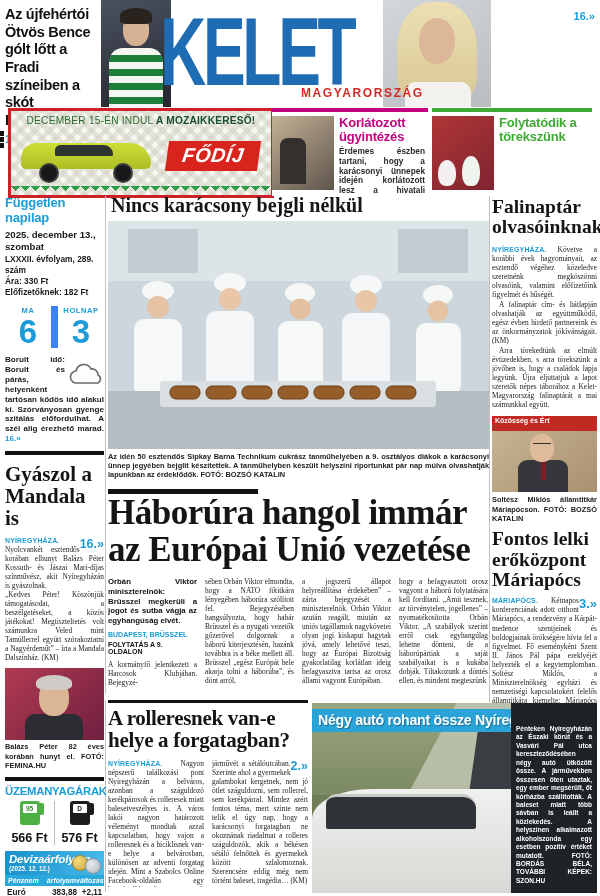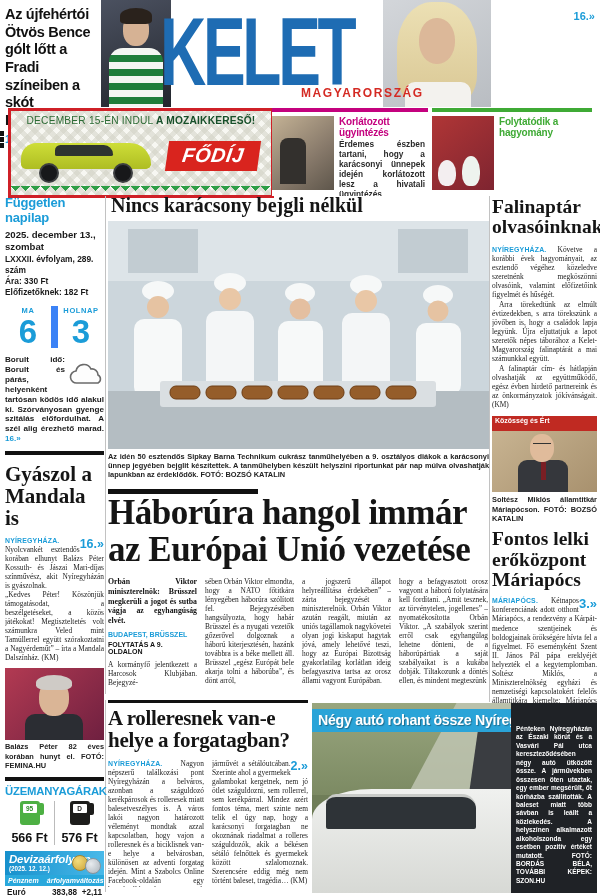--- a/index.html
+++ b/index.html
@@ -55,21 +55,21 @@
   .tbox1{left:272px;top:108px;width:156px;height:84px;border-top:4px solid #c4017e;}
   .tbox2{left:432px;top:108px;width:160px;height:84px;border-top:4px solid #3faa35;}
   .tbox .row{display:flex;gap:5px;padding-top:4px;}
   .tphoto{width:62px;height:74px;flex:none;}
   .tphoto.office{background:linear-gradient(140deg,#c4b295,#87796a 60%,#5e564b);position:relative;}
   .tphoto.office:after{content:"";position:absolute;left:8px;top:22px;width:26px;height:46px;border-radius:8px 8px 0 0;background:#33302d;}
   .tphoto.dance{background:linear-gradient(140deg,#b03636,#7e2430);position:relative;}
   .tphoto.dance:before{content:"";position:absolute;left:6px;bottom:4px;width:18px;height:26px;border-radius:50% 50% 40% 40%;background:#f3eef0;}
   .tphoto.dance:after{content:"";position:absolute;left:30px;bottom:4px;width:18px;height:30px;border-radius:50% 50% 40% 40%;background:#eef3ee;}
   .ttext{flex:1;padding-right:3px;}
-  .ttitle{font-weight:bold;font-size:10px;letter-spacing:-.2px;line-height:1.1;margin-bottom:2px;}
+  .ttitle{font-weight:bold;font-size:13px;letter-spacing:-.2px;line-height:1.1;margin-bottom:2px;}
   .tbox1 .ttitle{color:#c4017e;} .tbox2 .ttitle{color:#3faa35;}
   .tbody{font-size:8.3px;font-weight:bold;line-height:1.2;color:#2a2a2a;text-align:justify;}
   .tbody b{color:#111;}
 
   
   .vrule{background:#c2c2c2;width:1px;}
   .hrule-bk{background:#111;height:4px;}
 
   
   .col-left{left:5px;top:195px;width:99px;}
@@ -116,21 +116,21 @@
 
   
   .col-mid{left:108px;top:195px;width:381px;}
   .bejgli-t{font-size:20px;padding-left:3px;}
   .photo-bakery{margin-top:5px;width:381px;height:228px;background:#cdd7dd;position:relative;overflow:hidden;}
   .bejgli-cap{margin-top:3px;}
   .mid-rule{margin-top:9px;width:150px;height:5px;background:#111;}
   .main-hl{margin-top:0;font-size:35px;letter-spacing:-.5px;line-height:1.08;}
   .main-cols{margin-top:8px;display:flex;gap:8px;height:112px;overflow:hidden;}
   .mc{width:89px;flex:none;}
-  .lead{font-weight:bold;font-size:7.8px;line-height:1.25;font-family:Liberation Serif, serif;color:#111;text-align:justify;}
+  .lead{font-weight:bold;font-size:7.8px;line-height:1.25;font-family:Liberation Sans, sans-serif;color:#111;text-align:justify;}
   .dateline{color:#1b9cd8;font-weight:bold;font-size:7px;margin-top:5px;}
   .contin{font-weight:bold;font-size:7px;margin-top:3px;color:#111;}
   .mc .body-txt{margin-top:5px;}
   .mc2 .body-txt{margin-top:0;}
 
   
   .col-right{left:492px;top:197px;width:105px;}
   .fal-t{font-size:19.5px;}
   .fal-b{margin-top:7px;}
   .fal-b p{margin:0 0 1px;text-indent:0;}
@@ -226,21 +226,21 @@
         <div class="ttitle">Korlátozott ügyintézés</div>
         <div class="tbody"><span>Érdemes észben tartani, hogy a karácsonyi ünnepek idején korlátozott lesz a hivatali ügyintézés vármegyénkben is. </span></div>
       </div>
     </div>
   </div>
 
   <div class="abs tbox tbox2">
     <div class="row">
       <div class="tphoto dance"></div>
       <div class="ttext">
-        <div class="ttitle">Folytatódik a hagyomány</div>
+        <div class="ttitle">Folytatódik a törekszünk</div>
       </div>
     </div>
   </div>
 
   <div class="abs vrule" style="left:105px;top:196px;height:498px;"></div>
   <div class="abs vrule" style="left:105px;top:700px;height:192px;"></div>
   <div class="abs vrule" style="left:489px;top:196px;height:506px;"></div>
 
   <div class="abs col-left">
     <div class="tagline">Független napilap</div>
@@ -383,22 +383,22 @@
       <div class="mc mc2">
           <div class="body-txt">hogy a befagyasztott orosz vagyont a háború folytatására kell fordítani. „Amit tesznek, az törvénytelen, jogellenes” – nyomatékosította Orbán Viktor. „A szabályok szerint erről csak egyhangúlag lehetne dönteni, de a háborúpártiak a saját szabályaikat is a kukába dobják. Tiltakozunk a döntés ellen, és mindent megteszünk</div>
         </div>
     </div>
   </div>
 
   <div class="abs col-right">
     <div class="hl fal-t">Falinaptár olvasóinknak</div>
     <div class="body-txt fal-b">
       <p><span class="tag">NYÍREGYHÁZA.</span><span> Követve a korábbi évek hagyományait, az esztendő végéhez közeledve szeretnénk megköszönni olvasóink, valamint előfizetőink figyelmét és hűségét.</span></p>
+      <p class="ind">A falinaptár cím- és hátlapján olvashatják az együttműködő, egész évben hirdető partnereink és az önkormányzatok jókívánságait. (KM)</p>
       <p class="ind">Arra törekedtünk az elmúlt évtizedekben, s arra törekszünk a jövőben is, hogy a családok lapja legyünk. Újra eljuttatjuk a lapot szeretők népes táborához a Kelet-Magyarország falinaptárát a mai számunkkal együtt.</p>
-      <p class="ind">A falinaptár cím- és hátlapján olvashatják az együttműködő, egész évben hirdető partnereink és az önkormányzatok jókívánságait. (KM)</p>
     </div>
 
     <div class="photo-soltesz">
       <div class="sz-band">Közösség és Ért</div>
       <div class="sz-suit"></div>
       <div class="sz-tie"></div>
       <div class="sz-head"></div>
       <div class="sz-glass"></div>
     </div>
     <div class="caption soltesz-cap">Soltész Miklós államtitkár Máriapócson. FOTÓ: BOZSÓ KATALIN</div>

